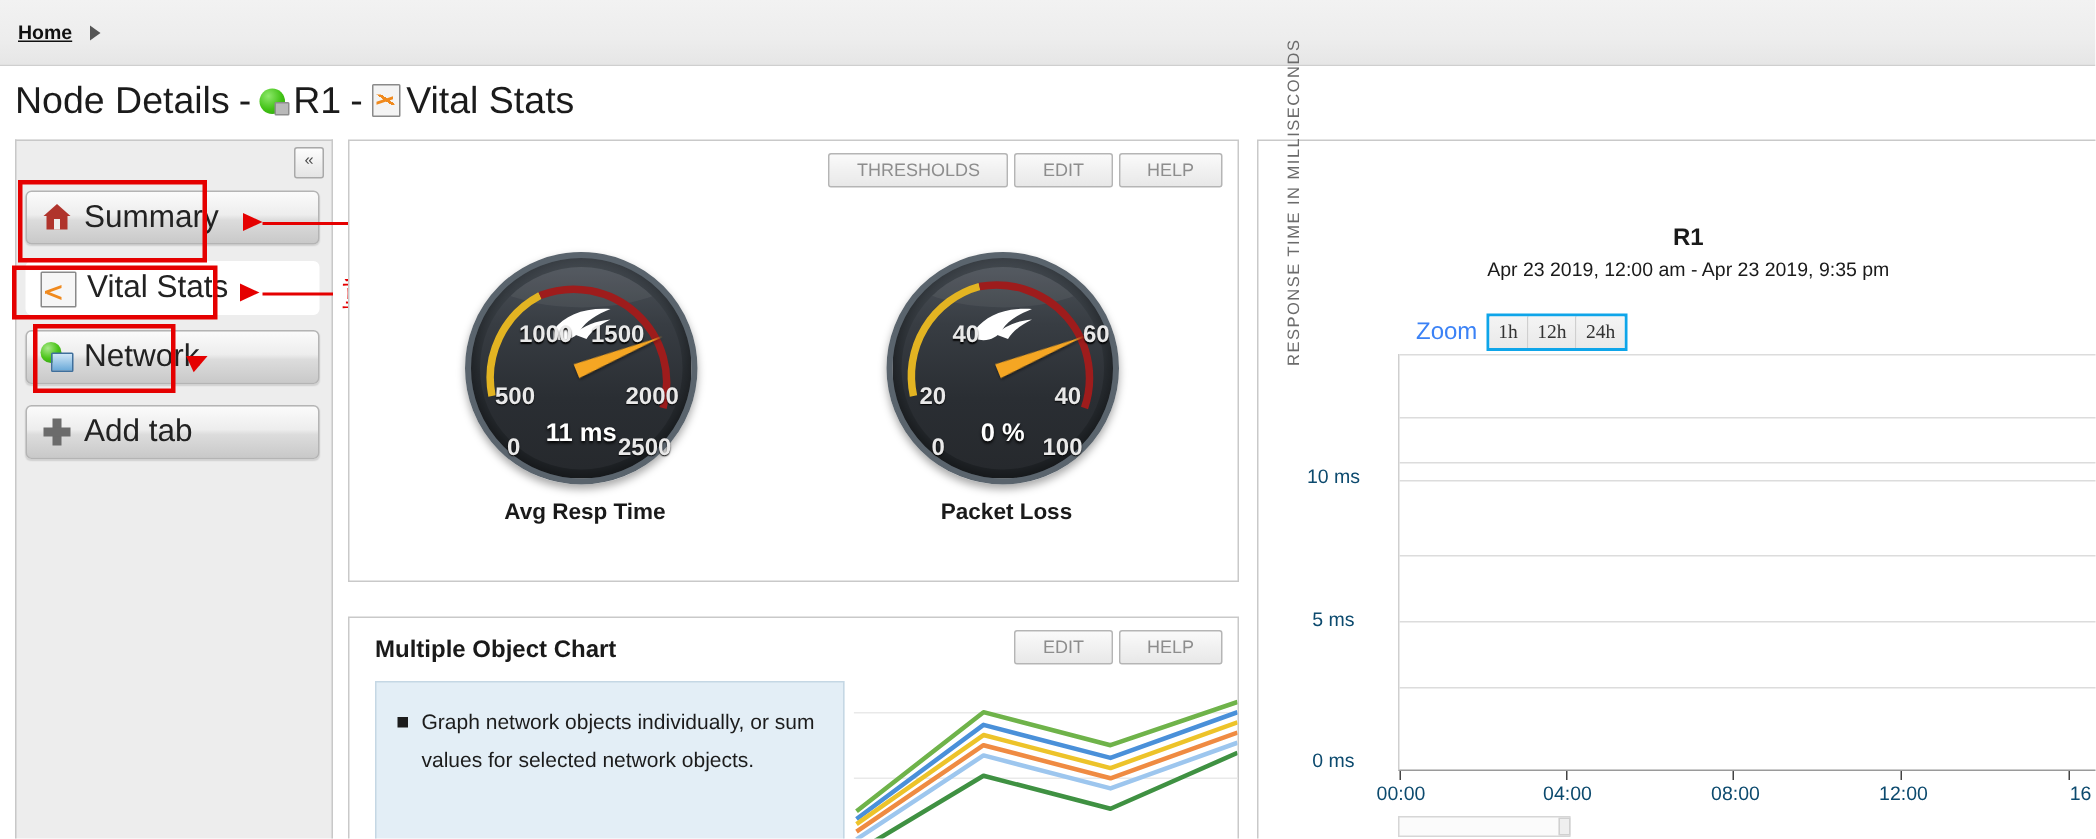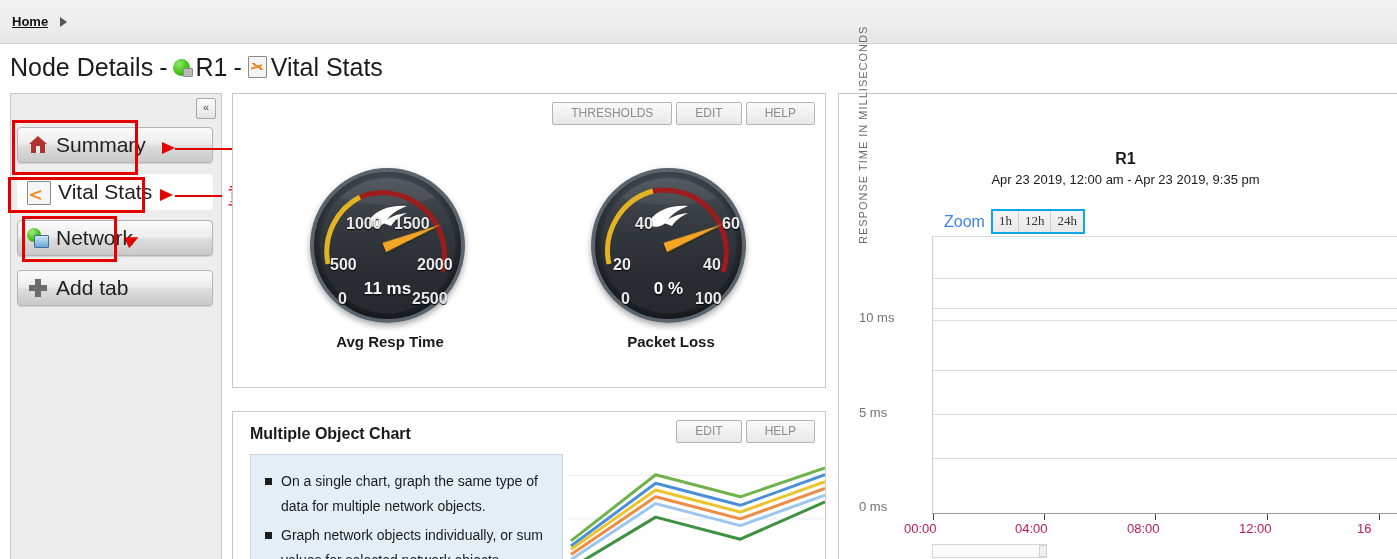--- a/index.html
+++ b/index.html
@@ -218,24 +218,24 @@
     border-right:1px solid #cfcfcf;font-size:13px;color:#333;
     padding:2px 6px 3px;cursor:pointer;font-family:"Liberation Serif",serif;
   }
   .zbtn:last-child{border-right:none;}
   .ylabel{
     position:absolute;left:18px;top:150px;
     transform:rotate(-90deg);transform-origin:0 0;
     white-space:nowrap;font-size:11px;color:#6b6b6b;letter-spacing:1px;
   }
   .ytick{
-    position:absolute;right:0;font-size:13px;color:#737373;text-align:left;width:60px;
+    position:absolute;right:0;font-size:13px;color:#0c4a6e;text-align:center;width:60px;
   }
   .xtick{
-    position:absolute;font-size:13px;color:#be185d;width:60px;
+    position:absolute;font-size:13px;color:#0c4a6e;text-align:center;width:60px;
   }
   .plot{position:absolute;border-left:1px solid #cfcfcf;border-bottom:1px solid #9a9a9a;box-sizing:border-box;}
   .gridline{position:absolute;left:0;right:0;height:1px;background:#dcdcdc;}
   .xtickmark{position:absolute;top:0;width:1px;height:6px;background:#444;}
   .navigator{
     position:absolute;height:14px;border:1px solid #d6d6d6;background:#fbfbfb;box-sizing:border-box;
   }
   .nav-handle{position:absolute;top:0;bottom:0;width:8px;background:#efefef;border:1px solid #d0d0d0;box-sizing:border-box;}
 </style>
 </head>
@@ -356,21 +356,20 @@
 </div>
 
 <div class="panel" style="left:232px;top:411px;width:594px;height:160px;">
   <div class="panel-title">Multiple Object Chart</div>
   <div class="btnbar" style="right:10px;">
     <button class="wbtn">EDIT</button>
     <button class="wbtn">HELP</button>
   </div>
   <div class="bullets">
     <ul>
-      <li>On a single chart, graph the same type of data for multiple network objects.</li>
       <li>Graph network objects individually, or sum values for selected network objects.</li>
     </ul>
   </div>
   <div class="mini-chart">
     <svg id="mini-svg" width="258" height="118" viewBox="0 0 258 118" preserveAspectRatio="none">
         <line x1="0" x2="258" y1="21.24" y2="21.24" stroke="#e9e9e9" stroke-width="1"></line>
         <line x1="0" x2="258" y1="64.9" y2="64.9" stroke="#e9e9e9" stroke-width="1"></line>
         <polyline points="2,86.88135593220339 86.66666666666666,20.779661016949163 171.33333333333331,42.813559322033896 256,14" fill="none" stroke="#6fb34a" stroke-width="3" stroke-linejoin="round"></polyline>
         <polyline points="2,91.96610169491525 86.66666666666666,29.2542372881356 171.33333333333331,51.28813559322034 256,20.779661016949163" fill="none" stroke="#4a90d9" stroke-width="3" stroke-linejoin="round"></polyline>
         <polyline points="2,95.35593220338983 86.66666666666666,36.03389830508475 171.33333333333331,58.067796610169495 256,27.559322033898297" fill="none" stroke="#edc32a" stroke-width="3" stroke-linejoin="round"></polyline>

